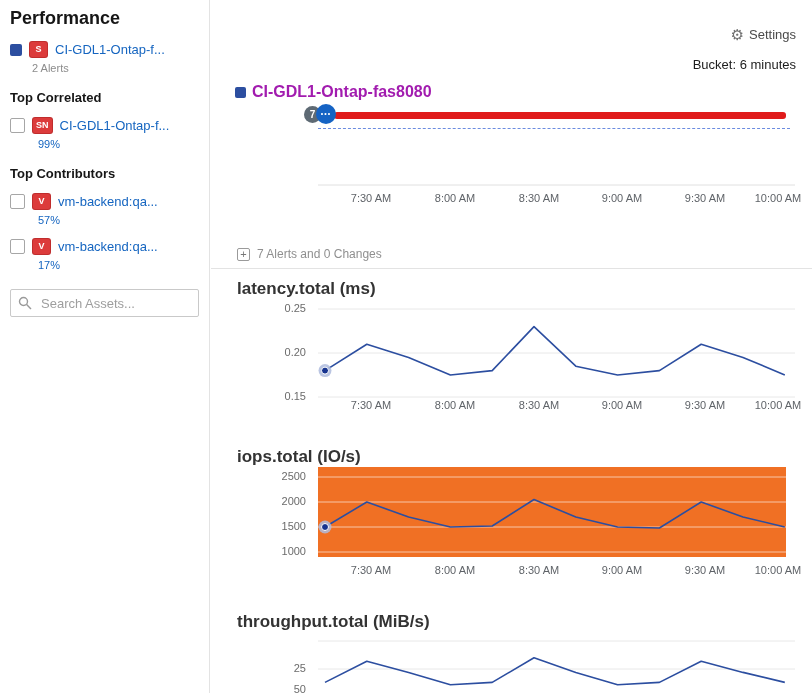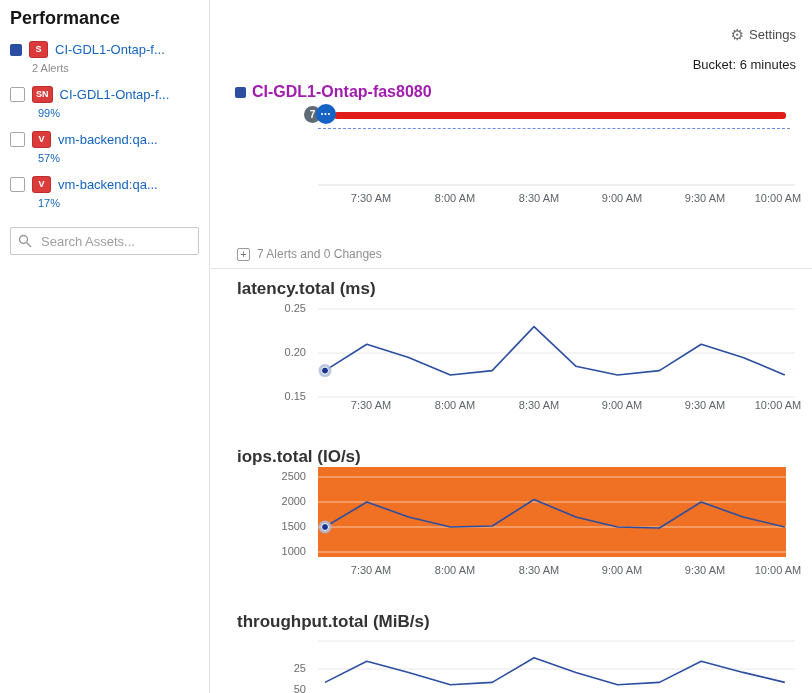--- a/index.html
+++ b/index.html
@@ -129,29 +129,31 @@
 <div class="sidebar">
   <h2 class="sb-title">Performance</h2>
 
   <div class="asset-row">
     <span class="legend-square"></span>
     <span class="badge">S</span>
     <span class="link">CI-GDL1-Ontap-f...</span>
   </div>
   <div class="sub">2 Alerts</div>
 
+  <div class="sb-heading">Top Correlated</div>
   <div class="item-group">
     <div class="asset-row">
       <span class="checkbox"></span>
       <span class="badge">SN</span>
       <span class="link">CI-GDL1-Ontap-f...</span>
     </div>
     <div class="pct">99%</div>
   </div>
 
+  <div class="sb-heading">Top Contributors</div>
   <div class="item-group">
     <div class="asset-row">
       <span class="checkbox"></span>
       <span class="badge">V</span>
       <span class="link">vm-backend:qa...</span>
     </div>
     <div class="pct">57%</div>
   </div>
   <div class="item-group">
     <div class="asset-row">

